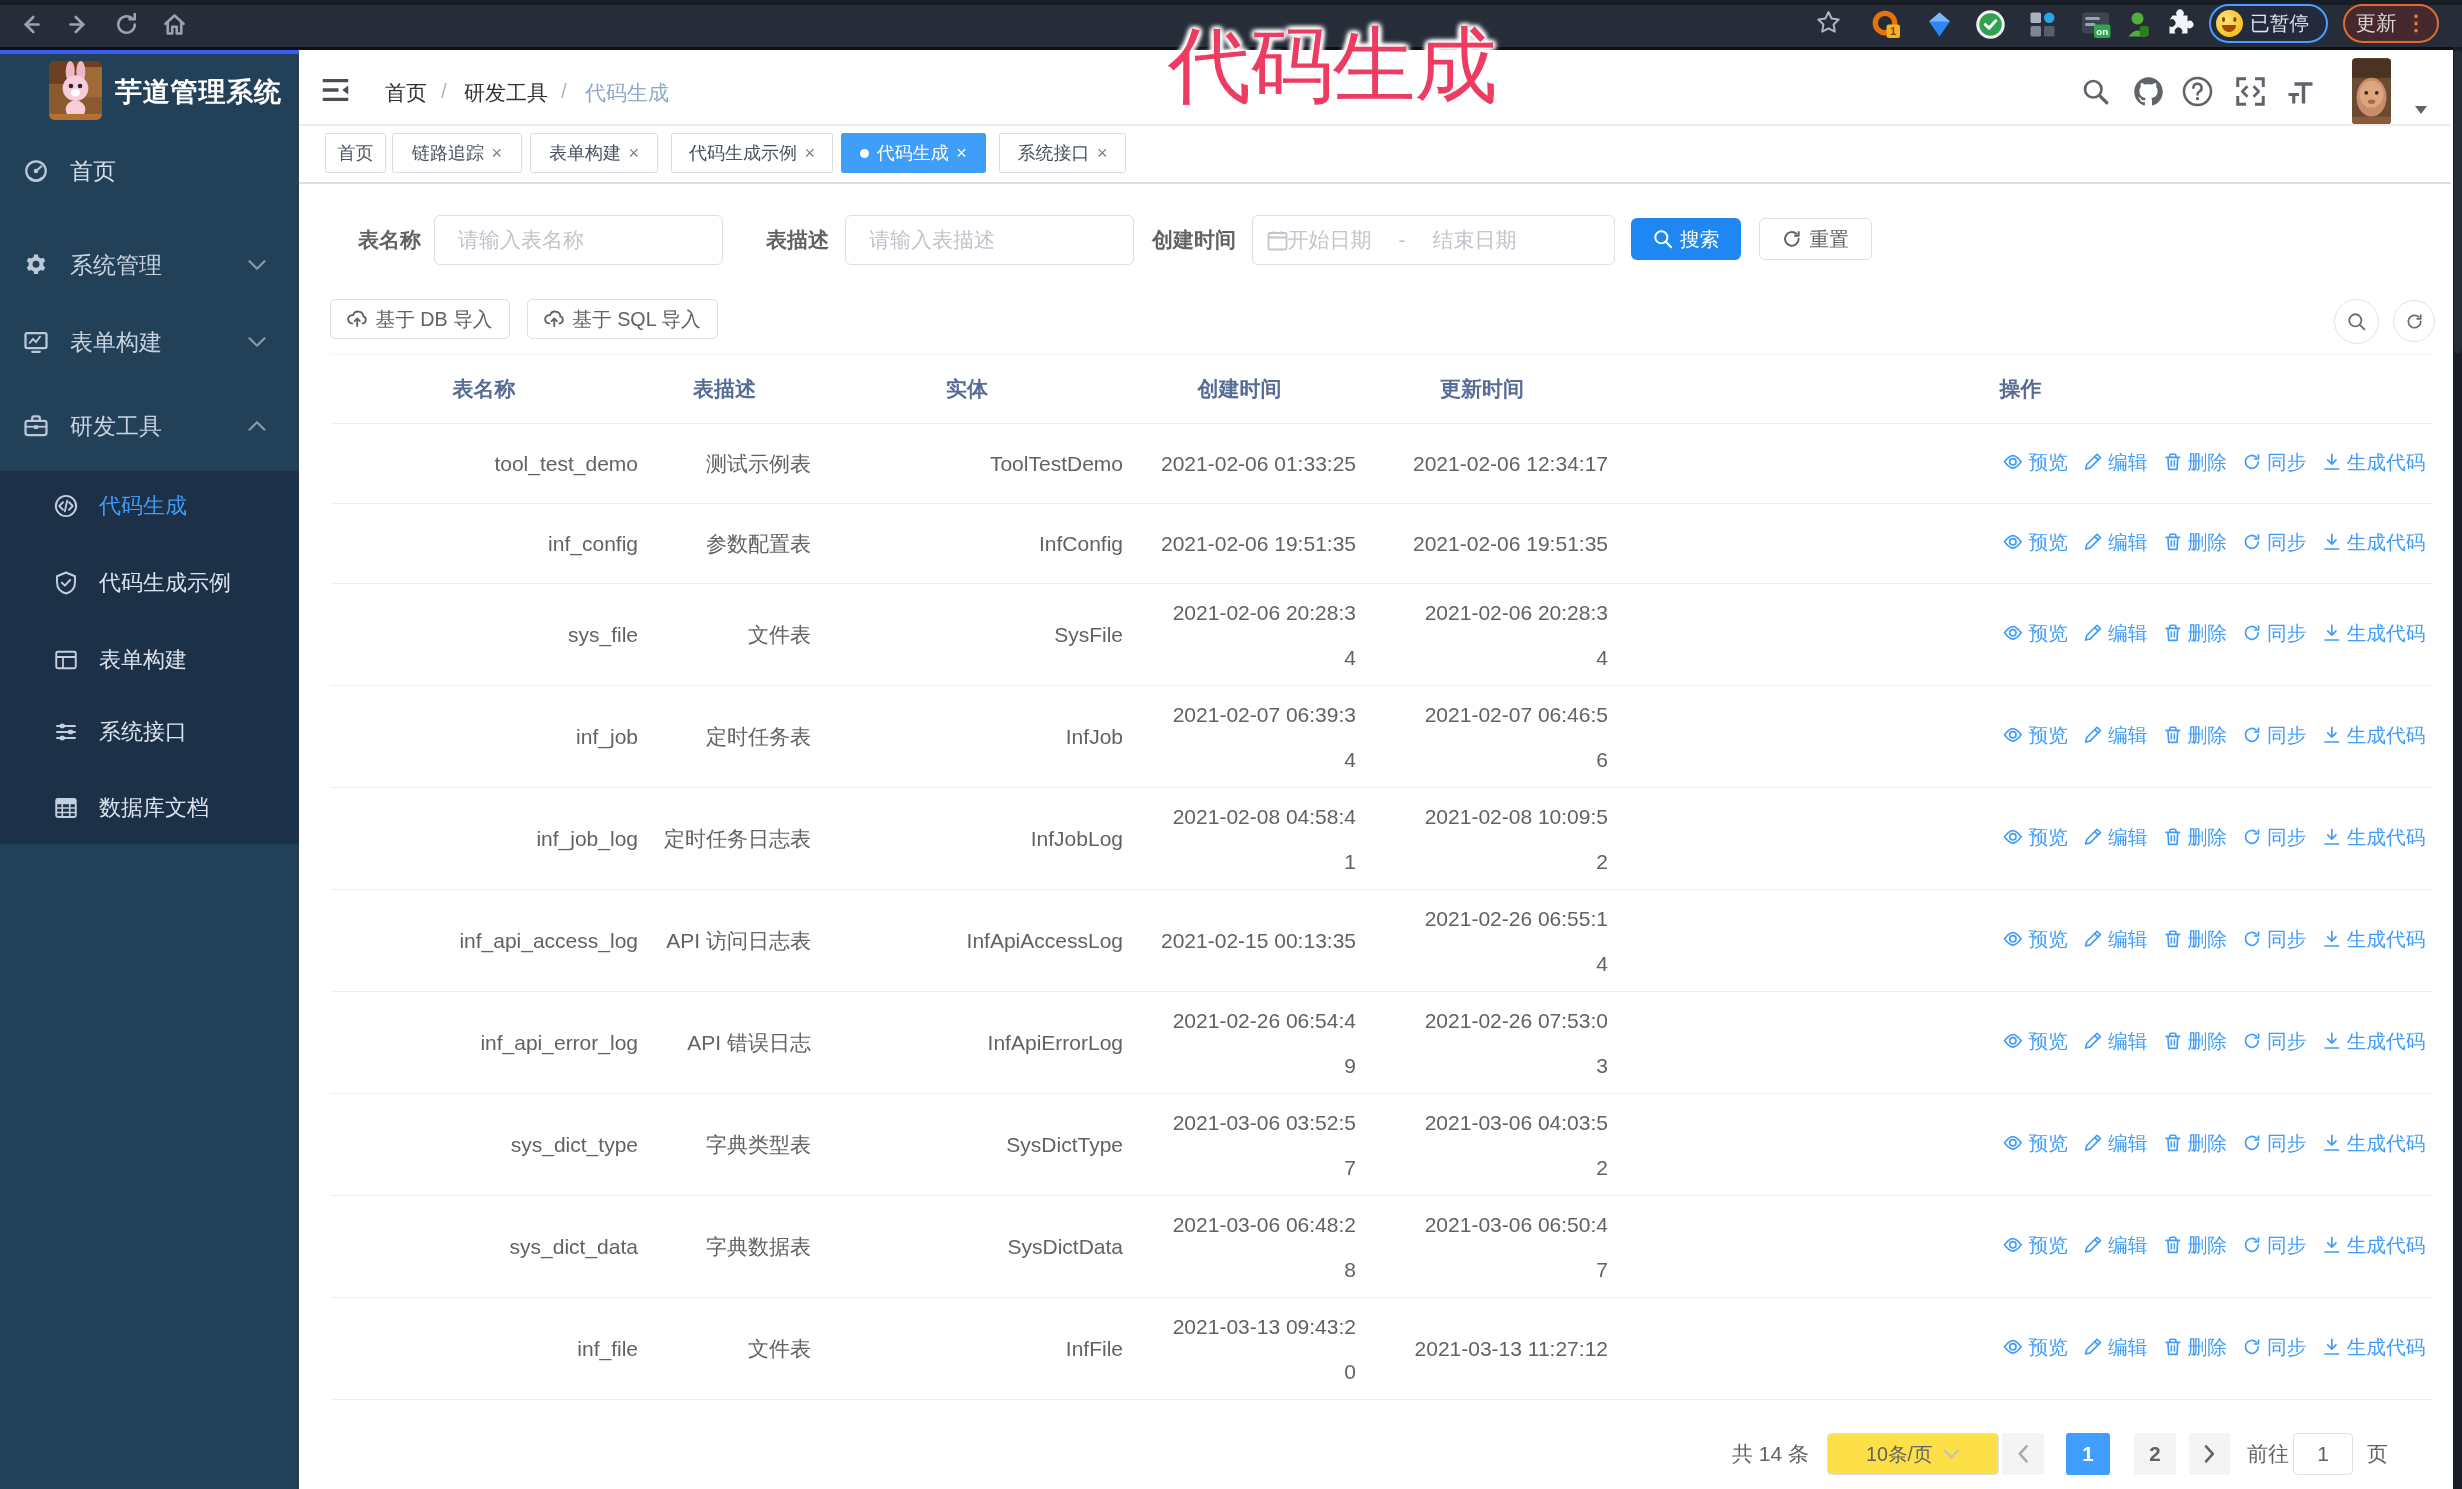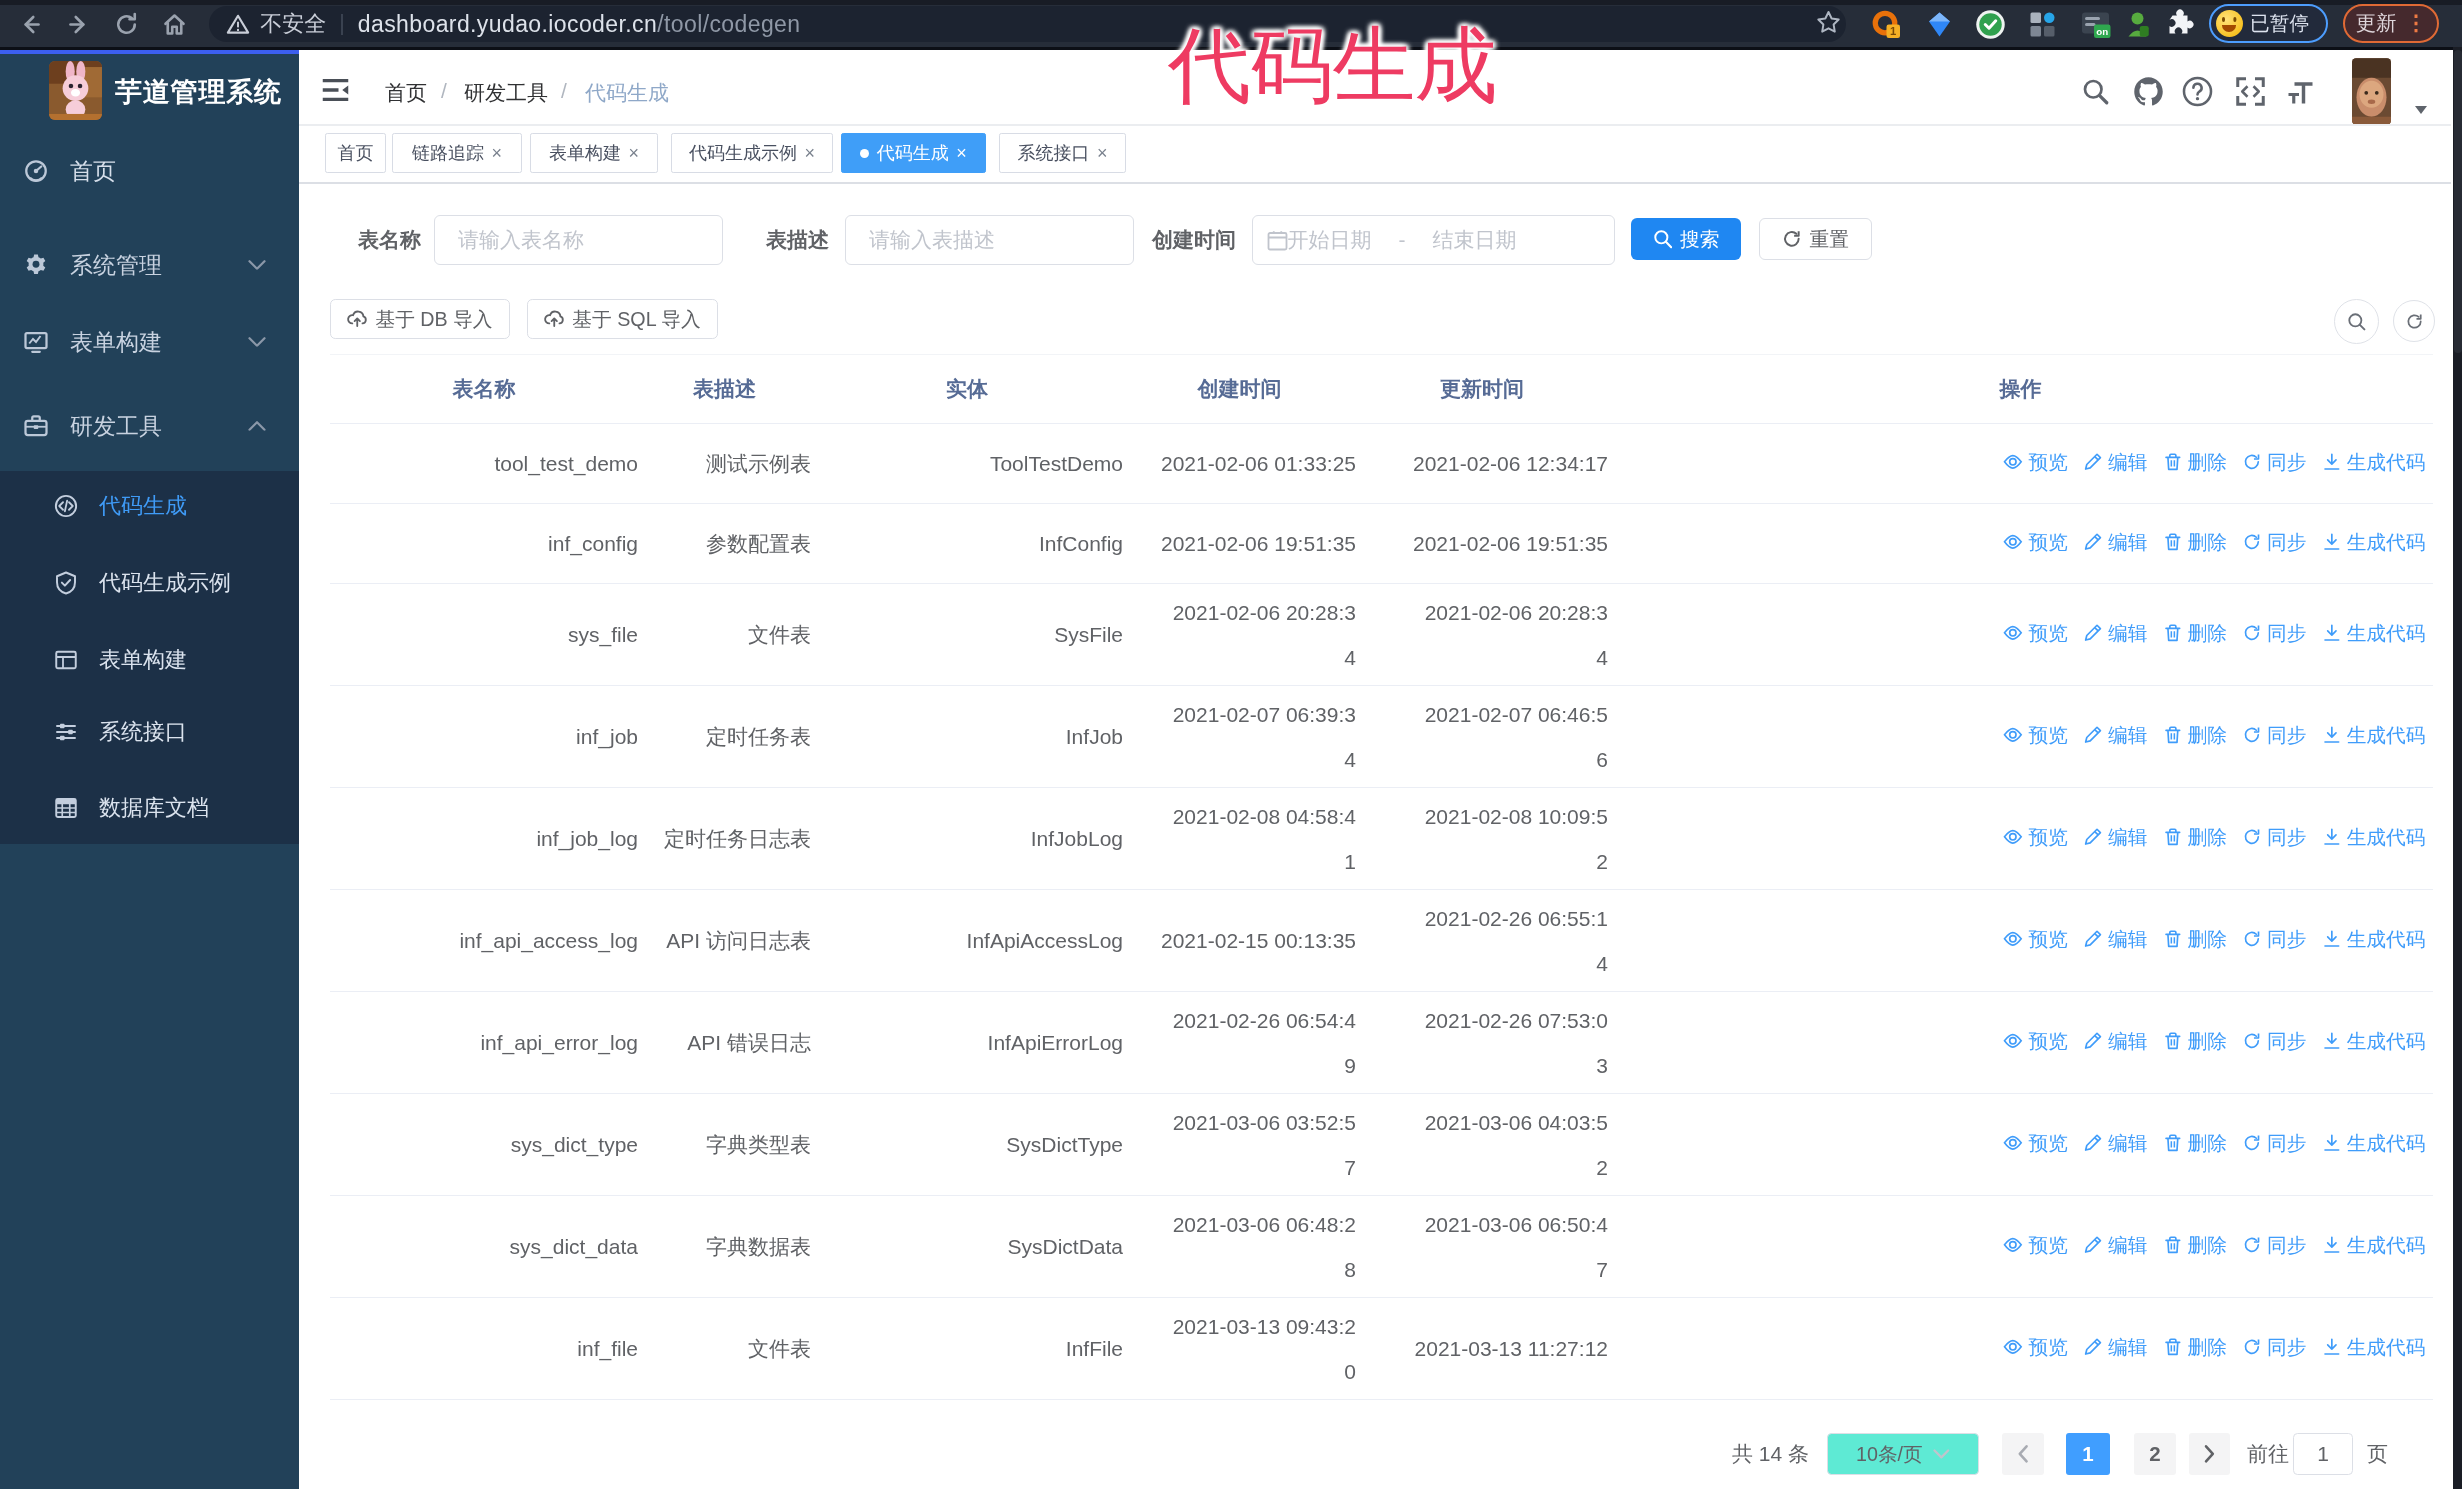--- a/index.html
+++ b/index.html
@@ -85,30 +85,20 @@
         <path d="M6 18 H23" stroke="#9aa2ae" stroke-width="3.5" stroke-linecap="round"></path>
       </svg></div>
   <div class="cicon" style="left:113px"><svg viewBox="0 0 36 36">
         <path d="M29 18 a11 11 0 1 1 -4-8.5" stroke="#9aa2ae" stroke-width="3.5" fill="none" stroke-linecap="round"></path>
         <path d="M29 4 v7 h-7" stroke="#9aa2ae" stroke-width="3.5" fill="none" stroke-linecap="round" stroke-linejoin="round"></path>
       </svg></div>
   <div class="cicon" style="left:161px"><svg viewBox="0 0 36 36">
         <path d="M6 17 L18 6 L30 17" stroke="#9aa2ae" stroke-width="3.5" fill="none" stroke-linecap="round" stroke-linejoin="round"></path>
         <path d="M9 15 V30 H15 V21 H21 V30 H27 V15" stroke="#9aa2ae" stroke-width="3.5" fill="none" stroke-linejoin="round"></path>
       </svg></div>
-  <div id="urlpill">
-    <svg class="warn" width="24" height="24" viewBox="0 0 32 32">
-        <path d="M16 5 L29.5 27.5 H2.5 Z" fill="none" stroke="#c9ced8" stroke-width="2.8" stroke-linejoin="round"></path>
-        <rect x="14.7" y="13" width="2.6" height="7.5" fill="#c9ced8"></rect>
-        <rect x="14.7" y="22.5" width="2.6" height="2.8" fill="#c9ced8"></rect>
-      </svg>
-    <span class="nsec">不安全</span>
-    <span class="sep"></span>
-    <span class="url">dashboard.yudao.iocoder.cn<span>/tool/codegen</span></span>
-  </div>
   <div class="cicon" style="left:1815px;top:9px"><svg viewBox="0 0 36 36">
         <path d="M18 4 L22.2 12.7 L31.6 14 L24.8 20.7 L26.4 30.2 L18 25.7 L9.6 30.2 L11.2 20.7 L4.4 14 L13.8 12.7 Z" stroke="#aeb6c2" stroke-width="2.6" fill="none" stroke-linejoin="round"></path>
       </svg></div>
   <div class="ext" style="left:1870px"><svg viewBox="0 0 44 44">
         <circle cx="20" cy="20" r="13" fill="none" stroke="#e8710a" stroke-width="7"></circle>
         <rect x="22" y="22" width="18" height="18" rx="3" fill="#f5b025"></rect>
         <text x="31" y="36" font-size="15" font-weight="bold" fill="#7a4a06" text-anchor="middle">1</text>
       </svg></div>
   <div class="ext" style="left:1923px"><svg viewBox="0 0 44 44">
         <path d="M22 6 L36 18 L22 38 L8 18 Z" fill="#2f87f7"></path>
@@ -597,21 +587,21 @@
                 <path d="M21.8 3.2 v6 h-6" stroke="#3f9cfa" stroke-width="2.2" fill="none" stroke-linejoin="round"></path>
               </svg>同步</span><span class="op"><svg viewBox="0 0 26 26">
                 <path d="M13 3 V16 M7.5 10.5 L13 16 L18.5 10.5" stroke="#3f9cfa" stroke-width="2.2" fill="none" stroke-linecap="round" stroke-linejoin="round"></path>
                 <path d="M4 22.5 H22" stroke="#3f9cfa" stroke-width="2.2" stroke-linecap="round"></path>
               </svg>生成代码</span></td>
         </tr>
 </tbody>
     </table>
 </div>
 <div class="pg" style="left:1732px;line-height:42px;font-size:21px;color:#606266">共 14 条</div>
-<div class="pg" style="left:1827px;width:152px;border:1.5px solid #dcdfe6;border-radius:4.5px;background:#5eead4;display:flex;align-items:center;justify-content:center;font-size:19.7px;color:#606266">10条/页<svg width="16.7" height="10.6" viewBox="0 0 22 14" style="margin-left:10.6px">
+<div class="pg" style="left:1827px;width:172px;border:1.5px solid #dcdfe6;border-radius:4.5px;background:#fde047;display:flex;align-items:center;justify-content:center;font-size:19.7px;color:#606266">10条/页<svg width="16.7" height="10.6" viewBox="0 0 22 14" style="margin-left:10.6px">
       <path d="M2 2 L11 11 L20 2" stroke="#c0c4cc" stroke-width="3" fill="none" stroke-linecap="round" stroke-linejoin="round"></path>
     </svg></div>
 <div class="pg" style="left:2002px;width:42px;background:#f4f4f5;border-radius:3px;display:flex;align-items:center;justify-content:center">
     <svg width="13.6" height="19.7" viewBox="0 0 18 26">
       <path d="M14 3 L5 13 L14 23" stroke="#a8abb2" stroke-width="3.4" fill="none" stroke-linecap="round" stroke-linejoin="round"></path>
     </svg>
   </div>
 <div class="pg" style="left:2066px;width:44px;background:#409eff;border-radius:3px;color:#fff;font-size:20.5px;font-weight:bold;display:flex;align-items:center;justify-content:center">1</div>
 <div class="pg" style="left:2134px;width:42px;background:#f4f4f5;border-radius:3px;color:#606266;font-size:20.5px;font-weight:bold;display:flex;align-items:center;justify-content:center">2</div>
 <div class="pg" style="left:2189px;width:41px;background:#f4f4f5;border-radius:3px;display:flex;align-items:center;justify-content:center">

